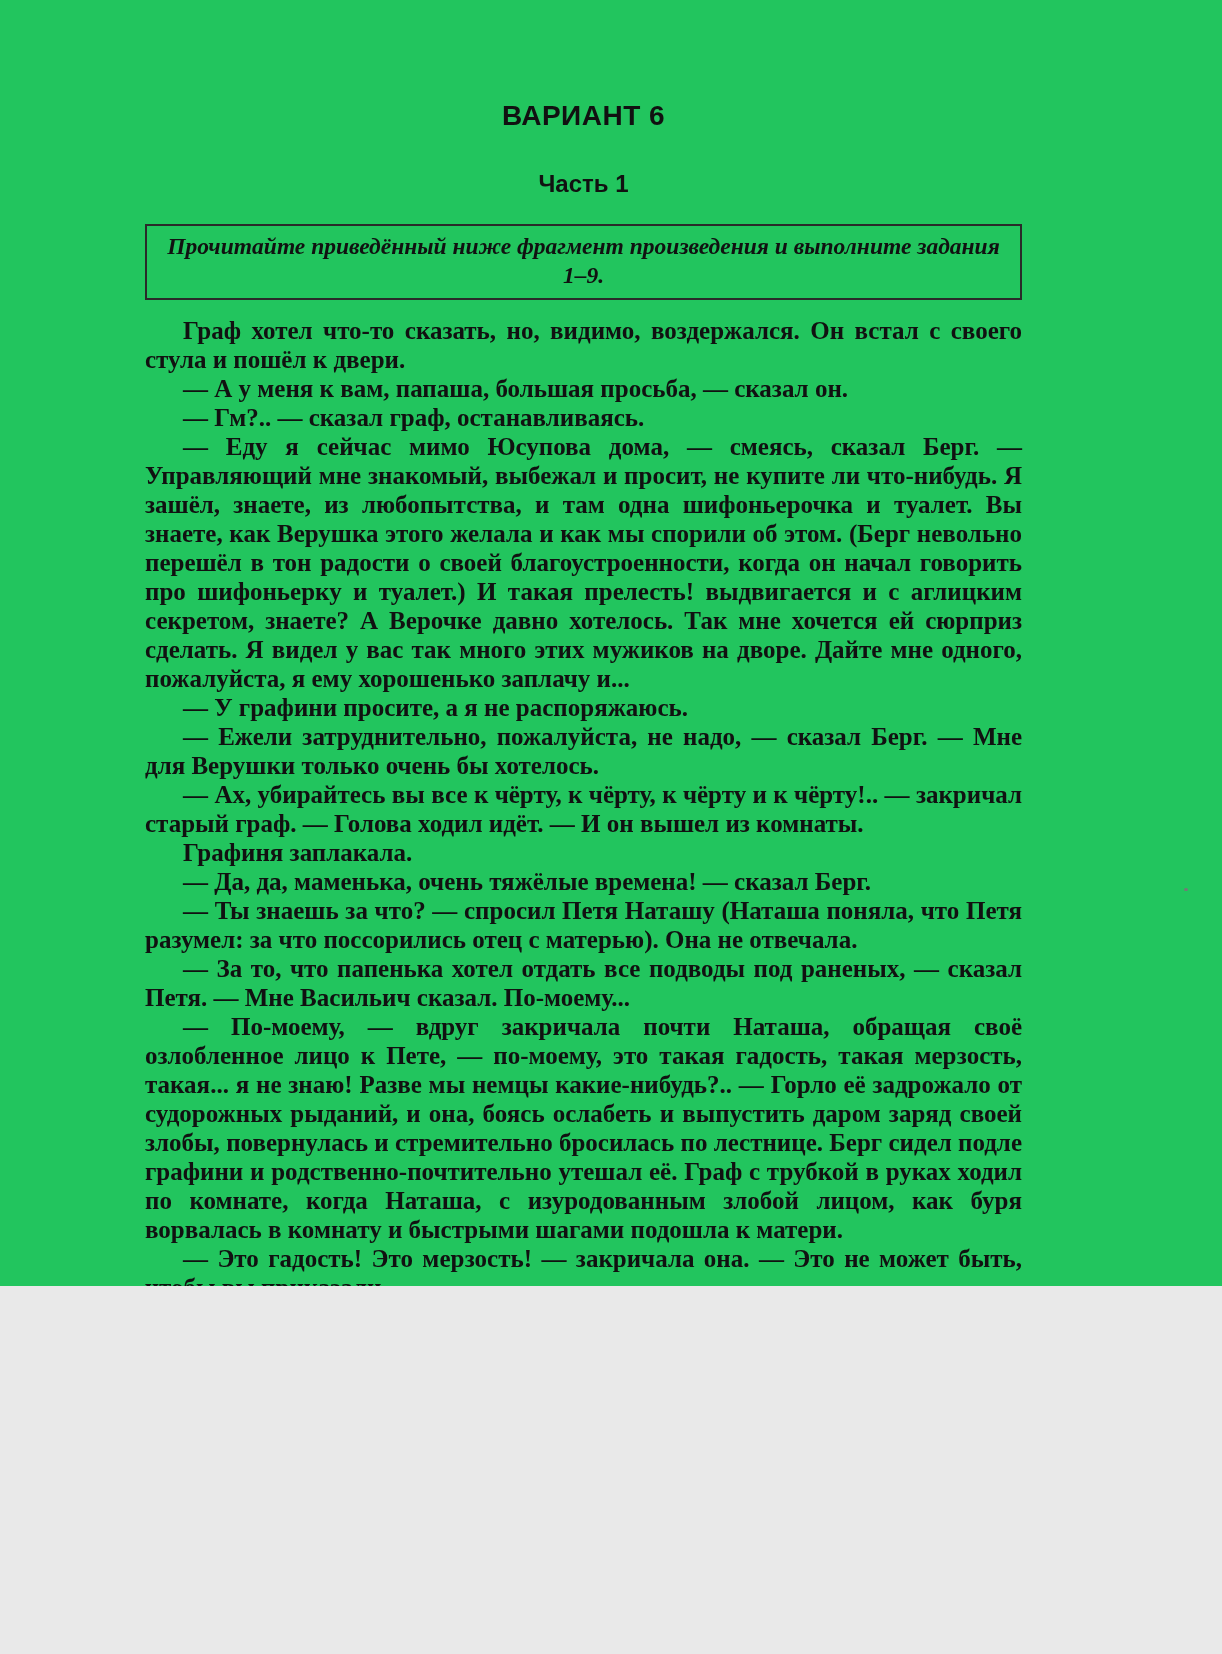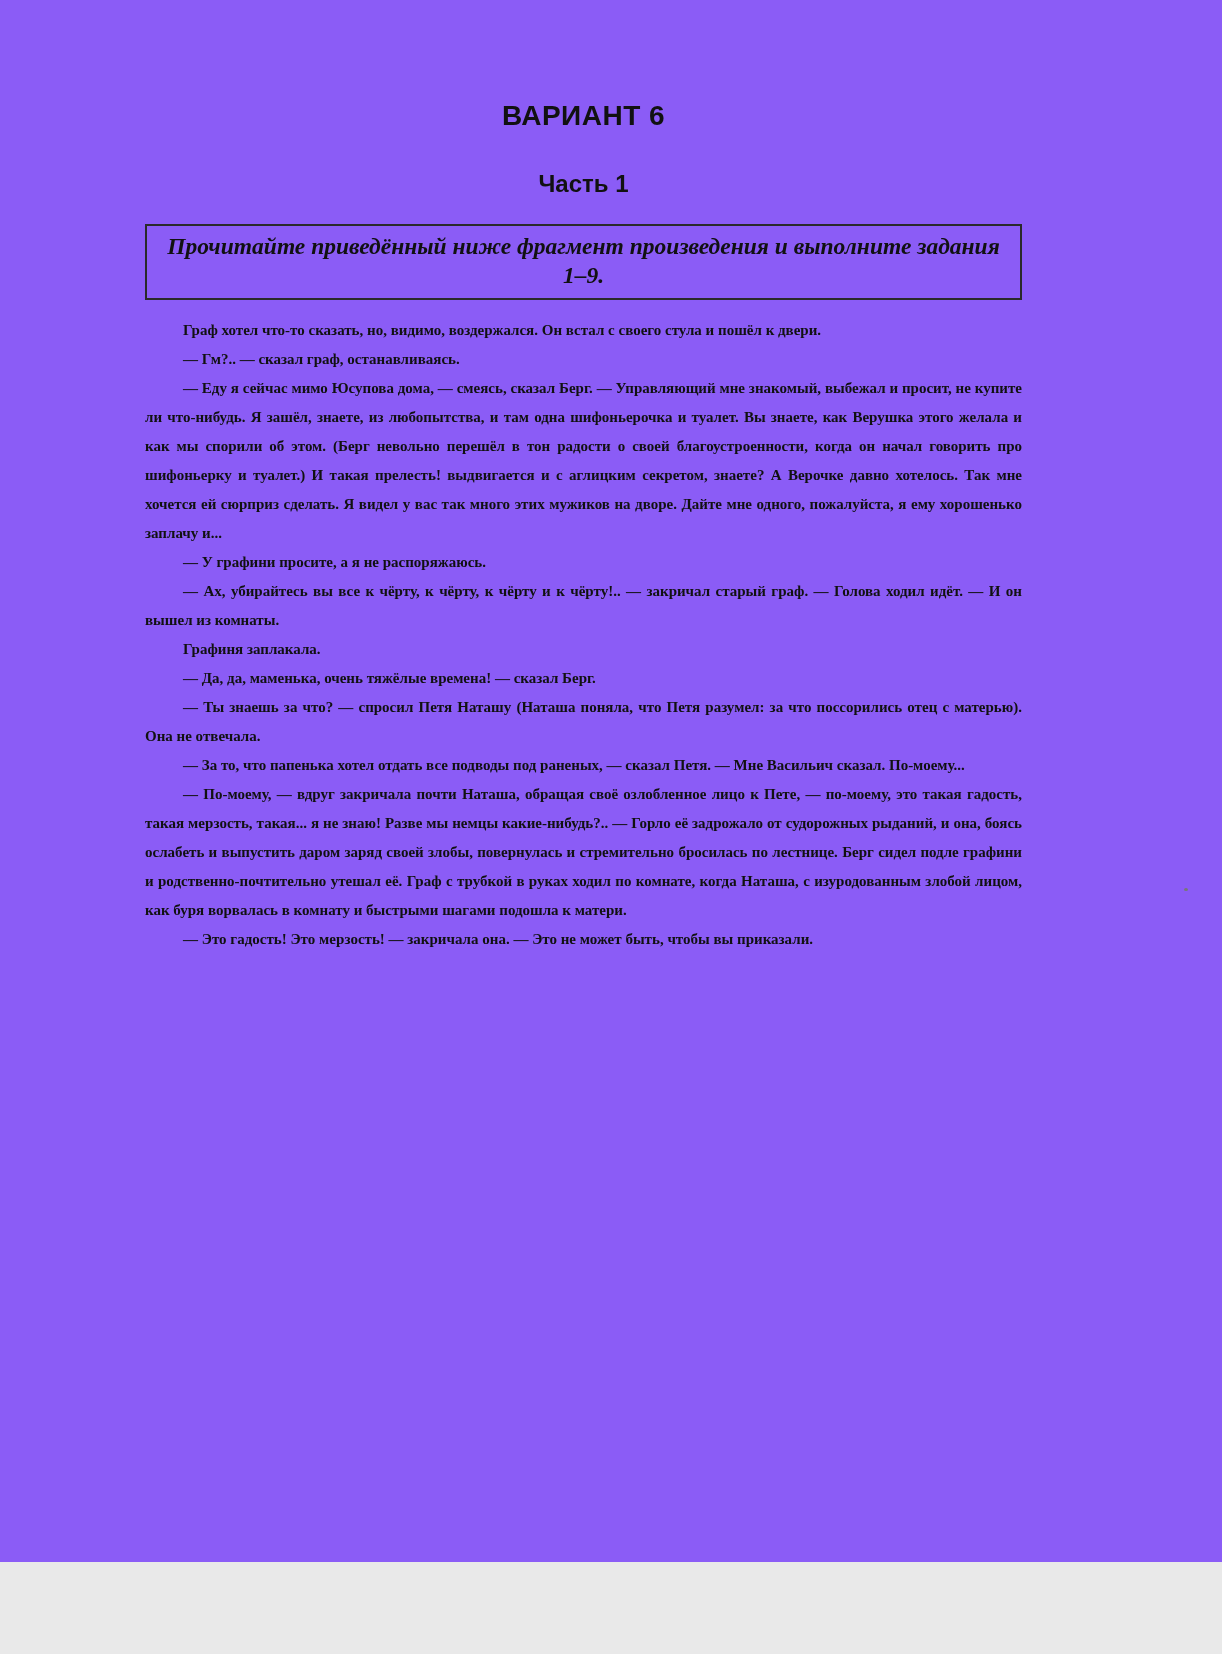--- a/index.html
+++ b/index.html
@@ -1,22 +1,22 @@
 <!DOCTYPE html>
 <html lang="ru"><head>
 <meta charset="utf-8">
 <style>
   * { margin: 0; padding: 0; box-sizing: border-box; }
   html, body { background: #e9e9e9; }
   .page {
     position: relative;
     width: 1222px;
-    height: 1562px;
+    height: 1286px;
     margin: 0 auto;
-    background: #8b5cf6;
+    background: #22c55e;
     color: #111111;
     font-family: "Liberation Serif", "DejaVu Serif", serif;
     overflow: hidden;
   }
   .content {
     padding: 100px 200px 0 145px; 
   }
   h1.doc-title {
     font-family: "Liberation Sans", "DejaVu Sans", sans-serif;
     font-size: 28px;
@@ -39,21 +39,21 @@
     margin-bottom: 16px;
   }
   .instruction-box p {
     font-size: 23.5px;
     line-height: 29px;
     font-weight: 700;
     font-style: italic;
     text-align: center;
   }
   .fragment p {
-    font-size: 15px;
+    font-size: 25px;
     line-height: 29px;
     font-weight: 700;
     text-align: justify;
     text-indent: 38px;
     hyphens: auto;
   }
   
   .speck {
     position: absolute;
     right: 34px;
@@ -69,23 +69,25 @@
 
 <div class="page">
   <div class="content">
     <h1 class="doc-title">ВАРИАНТ 6</h1>
     <h2 class="part-heading">Часть 1</h2>
     <div class="instruction-box">
       <p>Прочитайте приведённый ниже фрагмент произведения и выполните задания 1–9.</p>
     </div>
     <div class="fragment">
         <p>Граф хотел что-то сказать, но, видимо, воздержался. Он встал с своего стула и пошёл к двери.</p>
+        <p>— А у меня к вам, папаша, большая просьба, — сказал он.</p>
         <p>— Гм?.. — сказал граф, останавливаясь.</p>
         <p>— Еду я сейчас мимо Юсупова дома, — смеясь, сказал Берг. — Управляющий мне знакомый, выбежал и просит, не купите ли что-нибудь. Я зашёл, знаете, из любопытства, и там одна шифоньерочка и туалет. Вы знаете, как Верушка этого желала и как мы спорили об этом. (Берг невольно перешёл в тон радости о своей благоустроенности, когда он начал говорить про шифоньерку и туалет.) И такая прелесть! выдвигается и с аглицким секретом, знаете? А Верочке давно хотелось. Так мне хочется ей сюрприз сделать. Я видел у вас так много этих мужиков на дворе. Дайте мне одного, пожалуйста, я ему хорошенько заплачу и...</p>
         <p>— У графини просите, а я не распоряжаюсь.</p>
+        <p>— Ежели затруднительно, пожалуйста, не надо, — сказал Берг. — Мне для Верушки только очень бы хотелось.</p>
         <p>— Ах, убирайтесь вы все к чёрту, к чёрту, к чёрту и к чёрту!.. — закричал старый граф. — Голова ходил идёт. — И он вышел из комнаты.</p>
         <p>Графиня заплакала.</p>
         <p>— Да, да, маменька, очень тяжёлые времена! — сказал Берг.</p>
         <p>— Ты знаешь за что? — спросил Петя Наташу (Наташа поняла, что Петя разумел: за что поссорились отец с матерью). Она не отвечала.</p>
         <p>— За то, что папенька хотел отдать все подводы под раненых, — сказал Петя. — Мне Васильич сказал. По-моему...</p>
         <p>— По-моему, — вдруг закричала почти Наташа, обращая своё озлобленное лицо к Пете, — по-моему, это такая гадость, такая мерзость, такая... я не знаю! Разве мы немцы какие-нибудь?.. — Горло её задрожало от судорожных рыданий, и она, боясь ослабеть и выпустить даром заряд своей злобы, повернулась и стремительно бросилась по лестнице. Берг сидел подле графини и родственно-почтительно утешал её. Граф с трубкой в руках ходил по комнате, когда Наташа, с изуродованным злобой лицом, как буря ворвалась в комнату и быстрыми шагами подошла к матери.</p>
         <p>— Это гадость! Это мерзость! — закричала она. — Это не может быть, чтобы вы приказали.</p>
       </div>
   </div>
   <div class="speck"></div>

